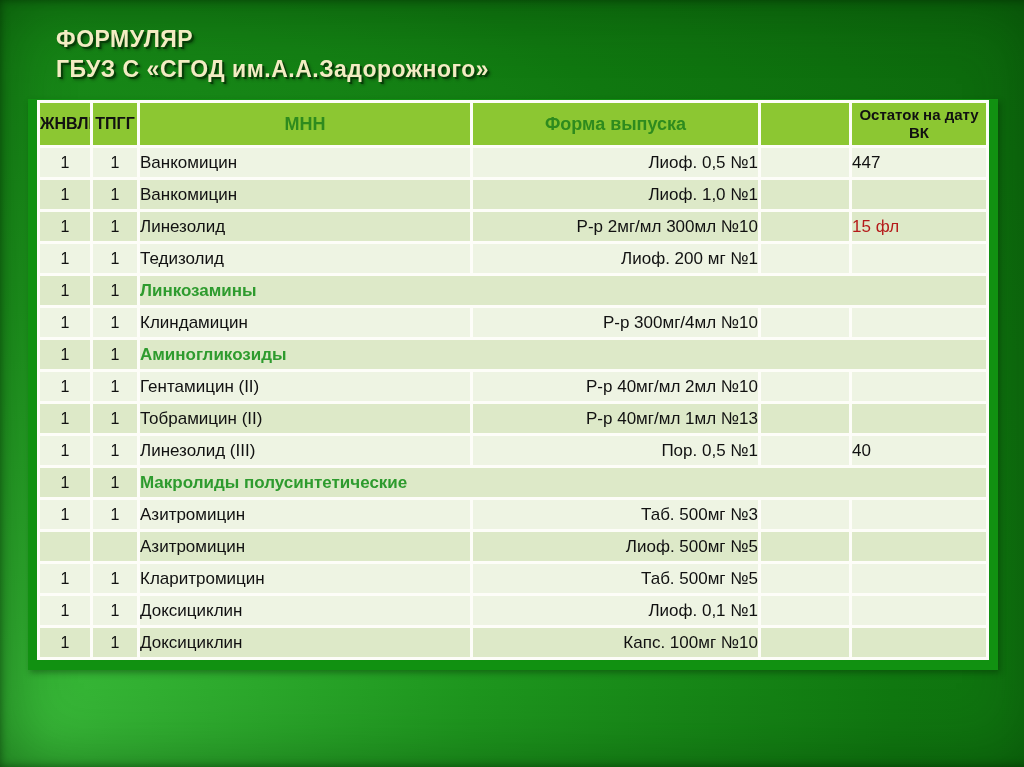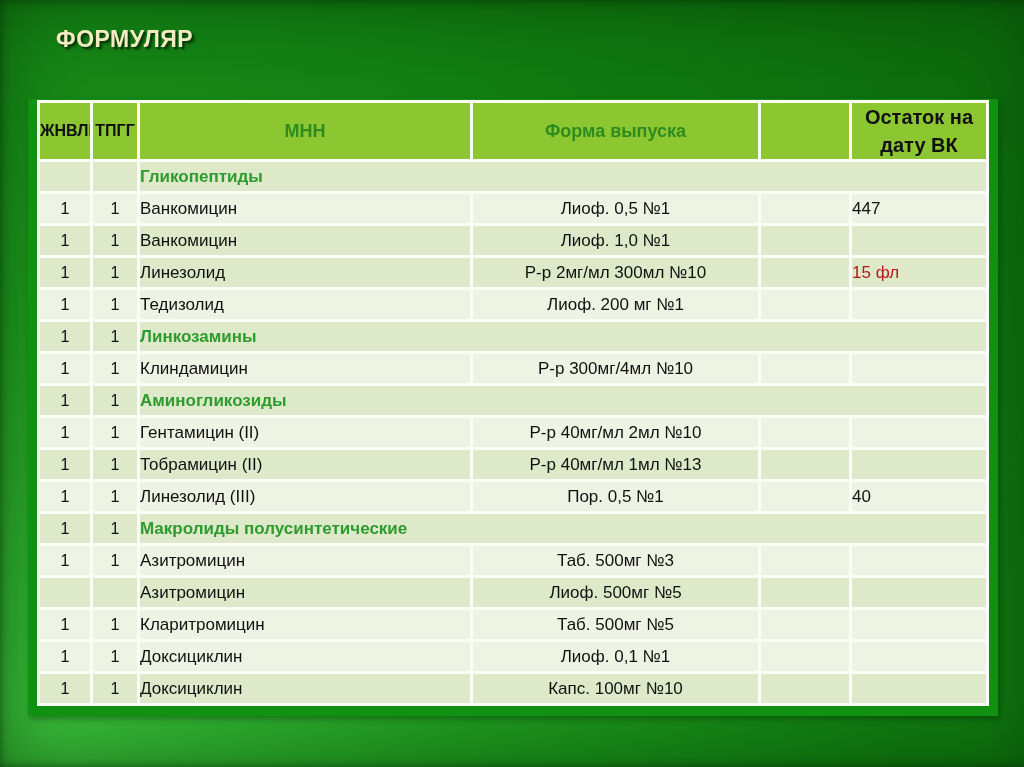--- a/index.html
+++ b/index.html
@@ -49,44 +49,45 @@
   }
   thead th {
     background: var(--header-bg, #8cc732);
     height: 42px;
     font-weight: bold;
     text-align: center;
     color: var(--text-dark, #111);
   }
   thead th.h-small { font-size: 16px; }
   thead th.h-green { font-size: 18px; color: var(--header-green, #2e8b1e); }
-  thead th.h-black { font-size: 20px; line-height: 28px; white-space: normal; }
+  thead th.h-black { font-size: 15px; line-height: 18px; white-space: normal; }
   tbody td { height: 29px; font-size: 17px; color: var(--text-dark, #111); }
   tr.shade-dark  td { background: var(--row-dark, #dde9c8); }
   tr.shade-light td { background: var(--row-light, #eef4e3); }
   td.col-num { text-align: center; font-size: 16px; }
   td.cell-mnn, td.cell-section { padding-left: 10px; text-align: left; }
-  td.cell-forma { padding-left: 8px; text-align: center; }
+  td.cell-forma { padding-left: 8px; text-align: right; }
   td.cell-ostatok { padding-left: 10px; text-align: left; margin-left: 28px; }
   td.cell-section {
     font-weight: bold;
     color: var(--section-green, #2e9b2e);
   }
   td.cell-ostatok.alert {
     color: var(--alert-red, #b51a1a);
     font-weight: normal;
   }
 </style>
 </head>
 <body>
 
 <div class="slide">
 
   <div class="title-block">
     <div>ФОРМУЛЯР</div>
+    <div>ГБУЗ С «СГОД им.А.А.Задорожного»</div>
   </div>
 
   <div class="table-frame">
     <table class="formulary">
       <colgroup>
         <col style="width:50px">
           <col style="width:44px">
           <col style="width:330px">
         <col style="width:285px">
           <col style="width:88px">
@@ -96,25 +97,20 @@
           <tr>
             <th class="h-small">ЖНВЛП</th>
             <th class="h-small">ТПГГ</th>
             <th class="h-green">МНН</th>
             <th class="h-green">Форма выпуска</th>
             <th class="h-green"></th>
             <th class="h-black">Остаток на дату ВК</th>
           </tr>
         </thead>
       <tbody>
-          <tr class="shade-dark">
-            <td class="col-num"></td>
-            <td class="col-num"></td>
-            <td class="cell-section" colspan="4">Гликопептиды</td>
-          </tr>
           <tr class="shade-light">
             <td class="col-num">1</td>
             <td class="col-num">1</td>
             <td class="cell-mnn">Ванкомицин</td>
             <td class="cell-forma">Лиоф. 0,5 №1</td>
             <td class="cell-extra"></td>
             <td class="cell-ostatok">447</td>
           </tr>
           <tr class="shade-dark">
             <td class="col-num">1</td>

